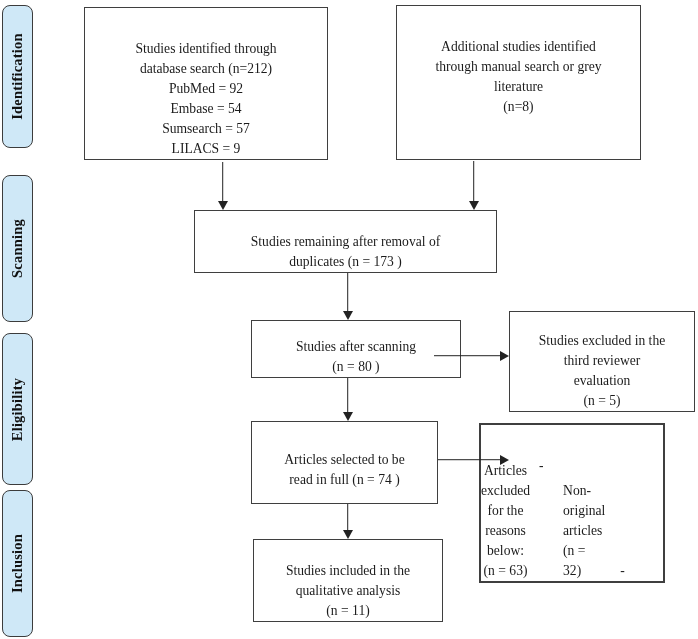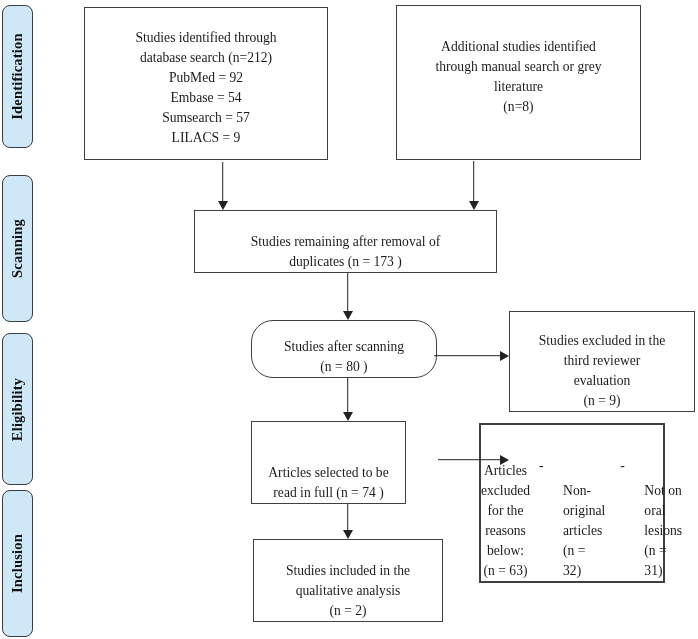--- a/index.html
+++ b/index.html
@@ -48,26 +48,26 @@
     border: 1.7px solid #3f3f3f;
     display: flex;
     align-items: flex-end;
     justify-content: center;
     text-align: center;
     font-size: 13.6px;
     line-height: 20px;
   }
   .fbox .txt { white-space: pre-line; }
 
-  .box-a { left: 84px;  top: 7px;   width: 244px; height: 153px; align-items: center; padding-top: 9px; }
+  .box-a { left: 84px;  top: 7px;   width: 244px; height: 153px; align-items: flex-end; padding-top: 9px; }
   .box-b { left: 364px; top: 5px;   width: 245px; height: 155px; align-items: flex-start; padding-top: 31px; margin-left: 32px; }
   .box-c { left: 194px; top: 210px; width: 303px; height: 63px; }
-  .box-d { left: 251px; top: 320px; width: 186px; height: 58px; border-radius: 22px; }
+  .box-d { left: 251px; top: 320px; width: 210px; height: 58px; }
   .box-e { left: 509px; top: 311px; width: 186px; height: 101px; }
-  .box-f { left: 251px; top: 421px; width: 155px; height: 83px;  align-items: flex-end; padding-top: 15px; }
+  .box-f { left: 251px; top: 421px; width: 187px; height: 83px;  align-items: center; padding-top: 15px; }
   .box-g { left: 479px; top: 423px; width: 186px; height: 160px; border-width: 2px;
            flex-direction: row; justify-content: flex-start; padding-top: 9px; }
   .box-h { left: 253px; top: 539px; width: 190px; height: 83px; }
 
   
   .bullet-row {
     display: flex;
     width: 100%;
     text-align: left;
     padding: 0 6px 0 9px;
@@ -144,48 +144,46 @@
 
   <div class="fbox box-d">
     <div class="txt">Studies after scanning
 (n = 80 )</div>
   </div>
 
   <div class="fbox box-e">
     <div class="txt">Studies excluded in the
 third reviewer
 evaluation
-(n = 9)</div>
+(n = 5)</div>
   </div>
 
   <div class="fbox box-f">
     <div class="txt">Articles selected to be
 read in full (n = 74 )</div>
   </div>
 
   <div class="fbox box-g">
     <div class="txt">Articles excluded for the
 reasons below:
 (n = 63)</div>
     <div class="bullet-row">
       <div class="bullet-marker">-</div>
       <div class="bullet-text">Non-original articles
 (n = 32)</div>
     </div>
     <div class="bullet-row">
       <div class="bullet-marker">-</div>
-      <div class="bullet-text">Not on oral lesions
-(n = 31)</div>
     </div>
   </div>
 
   <div class="fbox box-h">
     <div class="txt">Studies included in the
 qualitative analysis
-(n = 2)</div>
+(n = 11)</div>
   </div>
 
   <div class="arrow v arrow-a-c">
     <div class="line"></div>
     <div class="head"></div>
   </div>
   <div class="arrow v arrow-b-c">
     <div class="line"></div>
     <div class="head"></div>
   </div>

